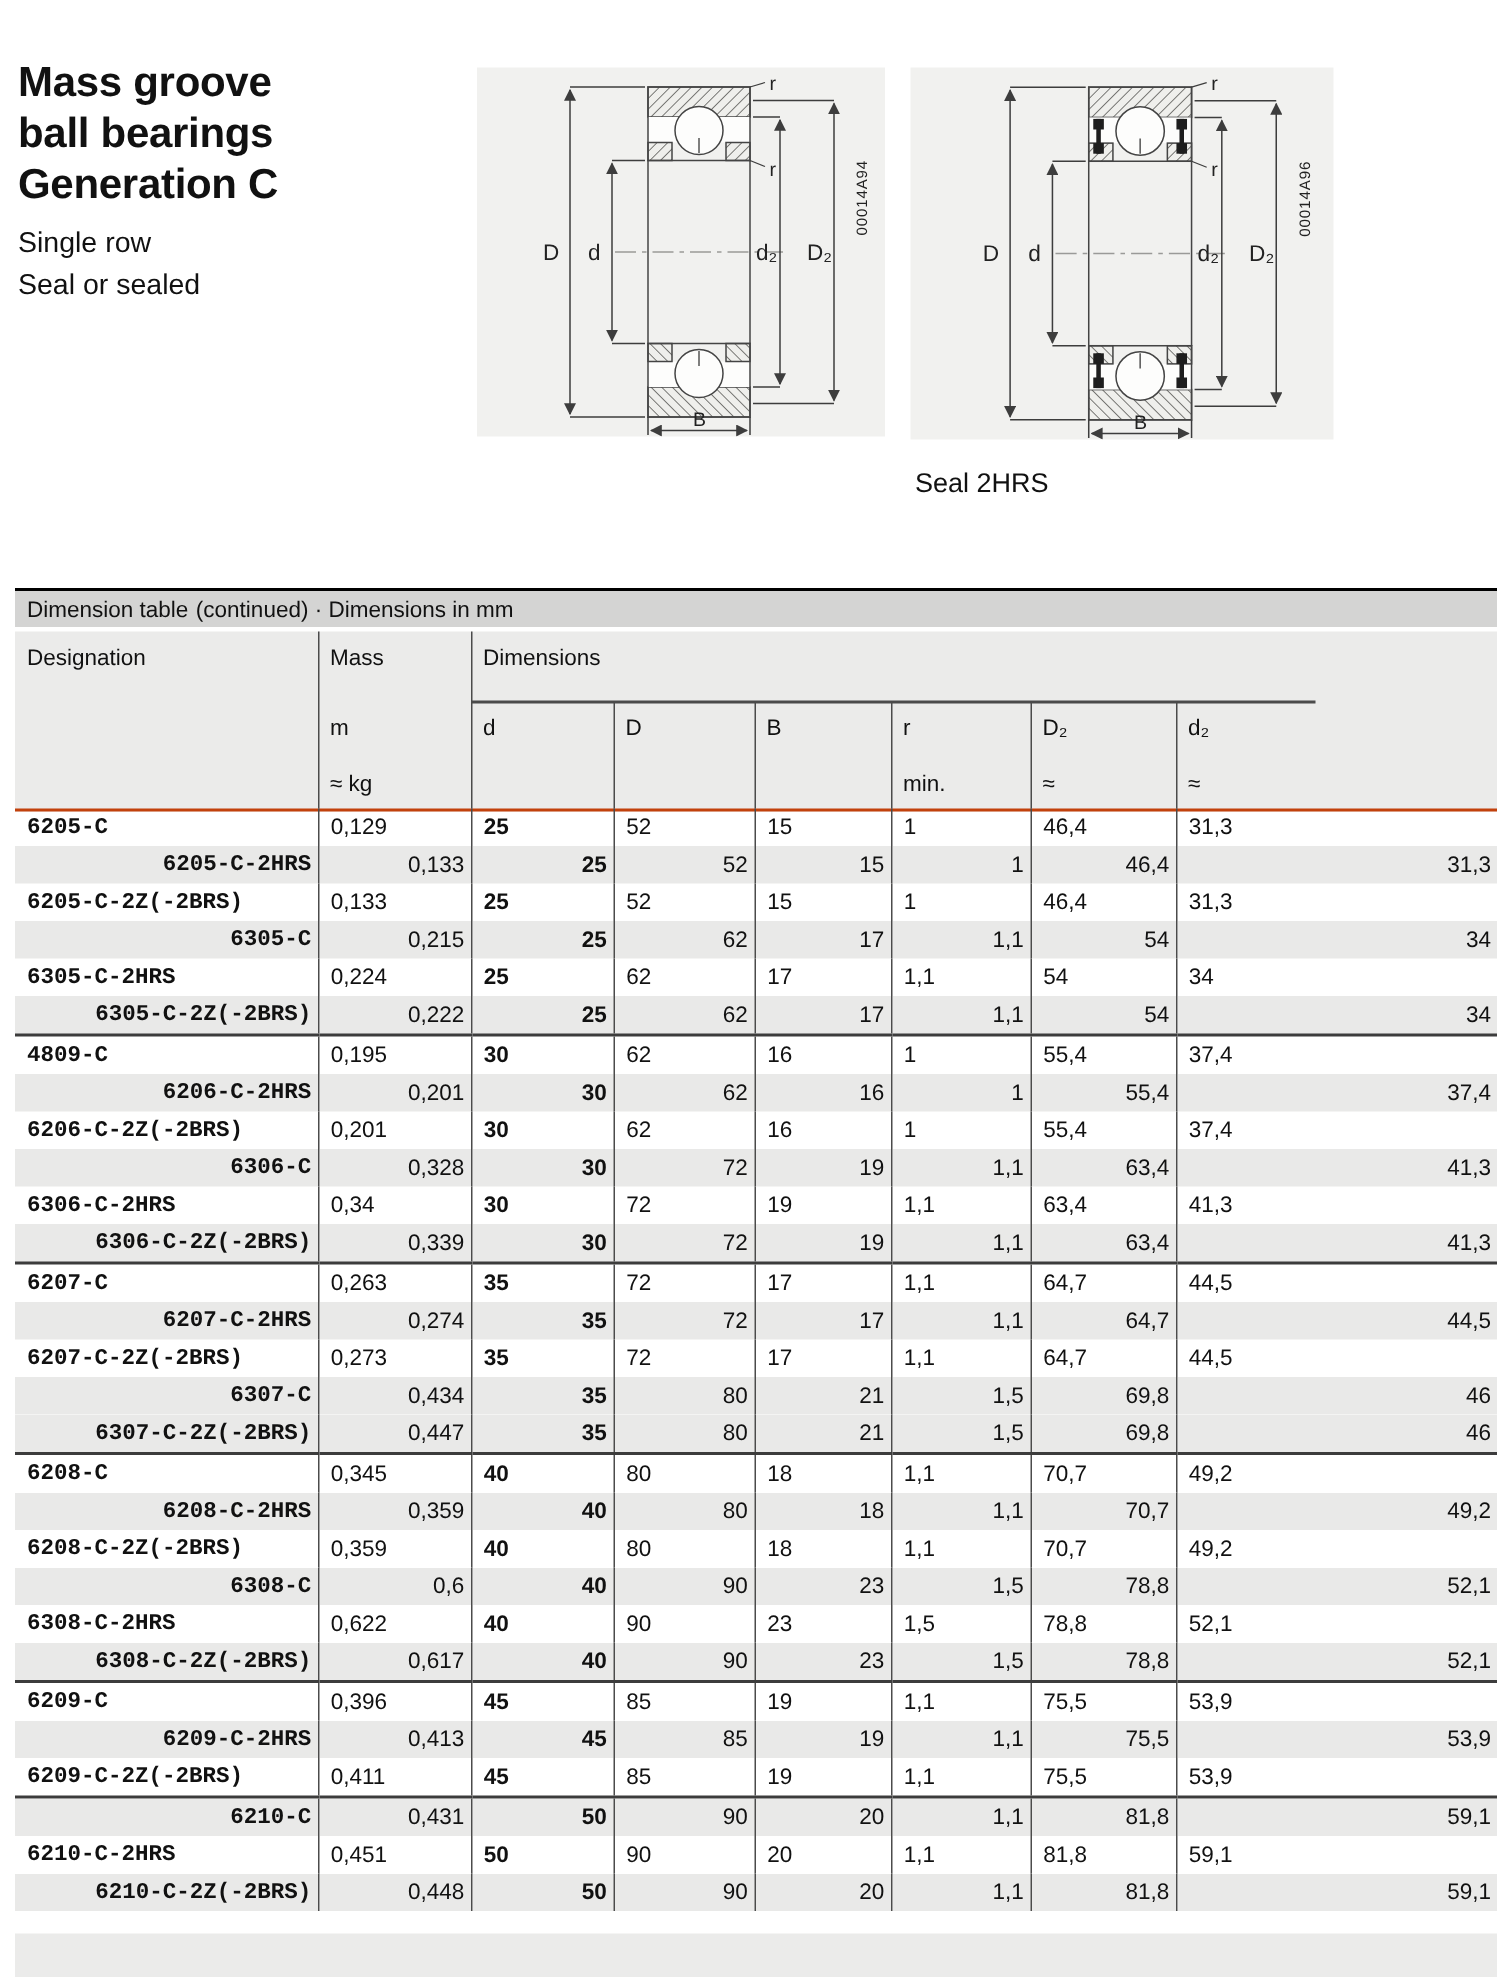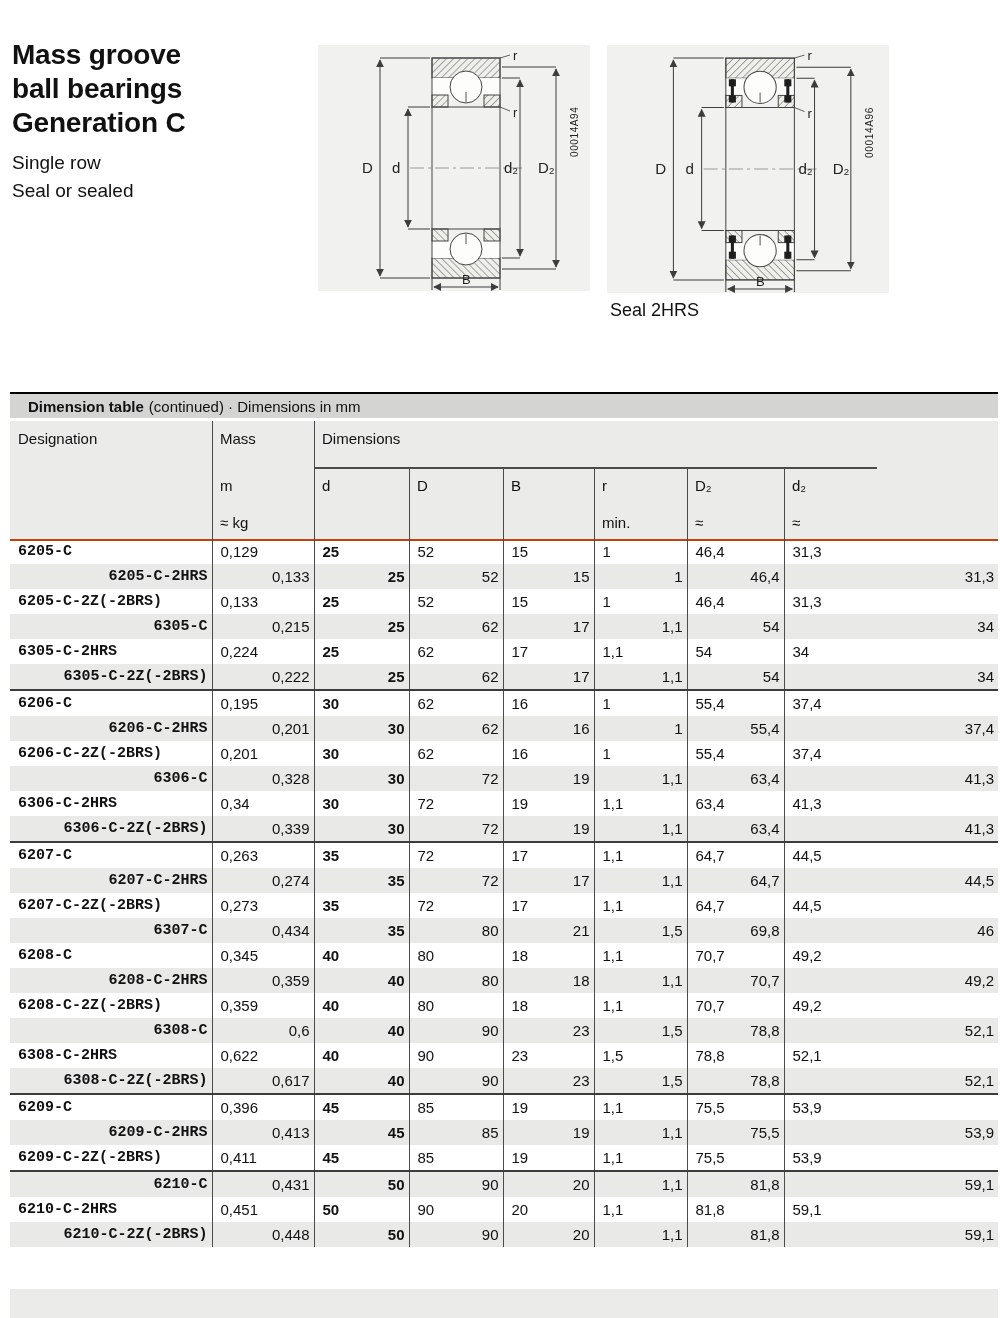--- a/index.html
+++ b/index.html
@@ -14,33 +14,33 @@
   .title-block { position:absolute; left:12px; top:38px; }
   .title-line { font-size:28px; font-weight:bold; line-height:34px; letter-spacing:-0.2px; }
   .subtitle-block { position:absolute; left:12px; top:149px; }
   .subtitle-line { font-size:19px; line-height:28px; font-weight:400; }
 
   
   .figure { position:absolute; background:#f1f1ef; }
   .figure svg { display:block; }
   #fig1 { left:318px; top:45px; width:272px; height:246px; }
   #fig2 { left:607px; top:45px; width:282px; height:248px; }
-  .fig-caption { position:absolute; left:610px; top:300px; font-size:18px;text-align:center; }
+  .fig-caption { position:absolute; left:610px; top:312px; font-size:18px;text-align:center; }
   .svg-label { font-size:15px; fill:#222; font-family:"Liberation Sans","DejaVu Sans",sans-serif; }
   .svg-label-sm { font-size:13px; fill:#222; font-family:"Liberation Sans","DejaVu Sans",sans-serif; }
   .svg-id { font-size:10px; fill:#222; letter-spacing:0.6px; font-family:"Liberation Sans","DejaVu Sans",sans-serif; }
 
   
   .tbar {
     position:absolute; left:10px; top:392px; width:988px; height:26px;
     background:#d4d4d3; border-top:2px solid #000;
     display:flex; align-items:center; box-sizing:border-box;
     font-size:15px; padding-left:8px;
   }
-  .tbar .b { font-weight:bold;margin-left:10px; }
+  .tbar .b { font-weight:normal; }
   .tbar .r { margin-left:5px; font-weight:400; }
 
   
   .thead {
     position:absolute; left:10px; top:421px; width:988px; height:118px;
     background:#ebebea; border-bottom:2px solid #c2410c; box-sizing:content-box;
     font-size:15px;
   }
   .thead .lbl { position:absolute; white-space:nowrap; }
   .vl { position:absolute; width:1px; background:#4b4b4b; }
@@ -340,21 +340,21 @@
           <td>0,222</td>
           <td class="dcol">25</td>
           <td>62</td>
           <td>17</td>
           <td>1,1</td>
           <td>54</td>
           <td>34</td>
         </tr>
 
         <tr>
-          <td class="des">6206-C</td>
+          <td class="des">4809-C</td>
           <td>0,195</td>
           <td class="dcol">30</td>
           <td>62</td>
           <td>16</td>
           <td>1</td>
           <td>55,4</td>
           <td>37,4</td>
         </tr>
 
         <tr class="alt">
@@ -450,20 +450,30 @@
           <td>0,434</td>
           <td class="dcol">35</td>
           <td>80</td>
           <td>21</td>
           <td>1,5</td>
           <td>69,8</td>
           <td>46</td>
         </tr>
 
 
+        <tr class="alt group-end">
+          <td class="des">6307-C-2Z(-2BRS)</td>
+          <td>0,447</td>
+          <td class="dcol">35</td>
+          <td>80</td>
+          <td>21</td>
+          <td>1,5</td>
+          <td>69,8</td>
+          <td>46</td>
+        </tr>
 
         <tr>
           <td class="des">6208-C</td>
           <td>0,345</td>
           <td class="dcol">40</td>
           <td>80</td>
           <td>18</td>
           <td>1,1</td>
           <td>70,7</td>
           <td>49,2</td>

